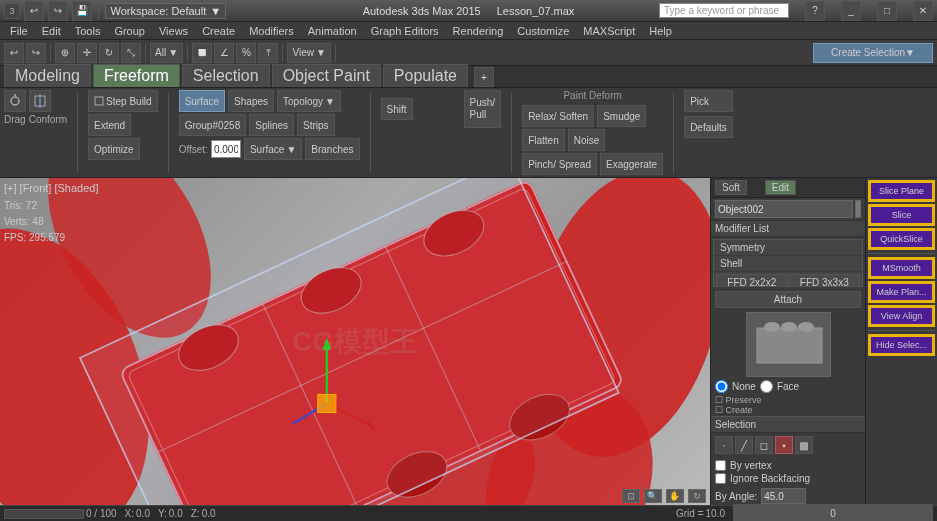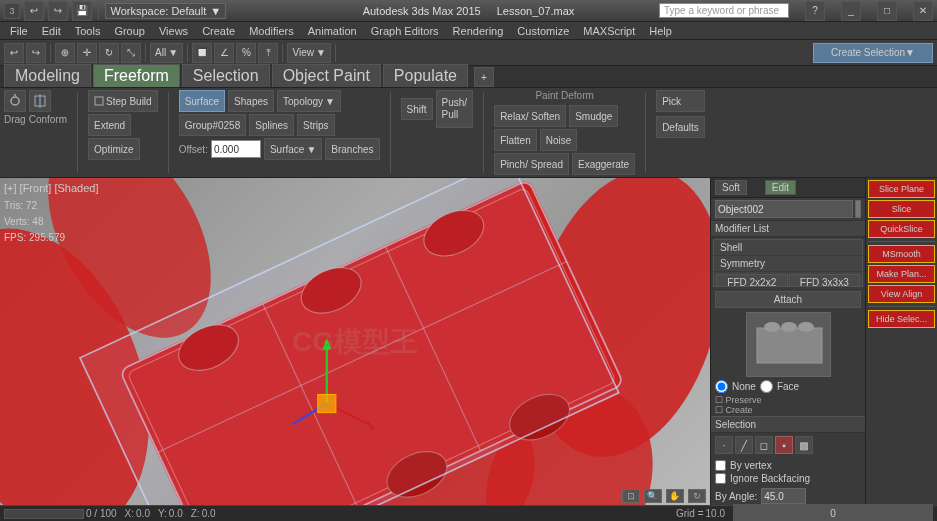--- a/index.html
+++ b/index.html
@@ -213,21 +213,21 @@
       font-size: 10px;
       color: #ccc;
     }
     .pd-label {
       font-size: 10px;
       color: #aaa;
       white-space: nowrap;
     }
     .pd-input {
       height: 18px;
-      width: 50px;
+      width: 30px;
       background: #fff;
       border: 1px solid #888;
       color: #333;
       font-size: 10px;
       padding: 0 2px;
     }
     .section-divider {
       width: 1px;
       background: #555;
       margin: 2px 4px;
@@ -395,22 +395,22 @@
       width: 72px;
       background: #3a3a3a;
       border-left: 1px solid #222;
       display: flex;
       flex-direction: column;
       padding: 2px;
       gap: 2px;
       overflow: hidden;
     }
     .fr-btn {
-      background: #b91c1c;
-      border: 1px solid #eab308;
+      background: #4c1d95;
+      border: 3px solid #eab308;
       color: #ccc;
       font-size: 9px;
       padding: 3px 2px;
       text-align: center;
       cursor: pointer;
       white-space: nowrap;
       overflow: hidden;
       text-overflow: ellipsis;
     }
     .fr-divider { height: 1px; background: #555; margin: 1px 0; }
@@ -697,21 +697,21 @@
       </div>
     </div>
 
     <div class="section-divider"></div>
 
     <div class="pd-section">
       <div class="pd-row">
         <div class="pd-btn">
           <span>Shift</span>
         </div>
-        <div class="pd-btn" style="min-height:38px;line-height:1.2;">
+        <div class="pd-btn" style="min-height:38px;line-height:1.2;margin-left:48px;">
           <span>Push/<br>Pull</span>
         </div>
       </div>
     </div>
 
     <div class="section-divider"></div>
 
     <div class="pd-section">
       <div style="font-size:10px;color:#999;text-align:center;margin-bottom:2px;">Paint Deform</div>
       <div class="pd-row">
@@ -844,22 +844,22 @@
     </div>
 
     <div class="object-name-row">
       <input class="object-name-input" type="text" value="Object002" style="">
       <div class="color-swatch" style="background:#777;"></div>
     </div>
 
     <div class="modifier-list-label">Modifier List</div>
 
     <div class="modifier-list-area" style="height:90px;max-height:90px;">
+      <div class="modifier-item">Symmetry</div>
       <div class="modifier-item">Shell</div>
-      <div class="modifier-item">Symmetry</div>
       <div class="modifier-grid">
         <div class="modifier-btn">FFD 2x2x2</div>
         <div class="modifier-btn">FFD 3x3x3</div>
 
       </div>
 
     </div>
 
     <div style="padding:2px 4px;">
       <div class="modifier-btn" style="width:100%;text-align:center;padding:2px;">Attach</div>

